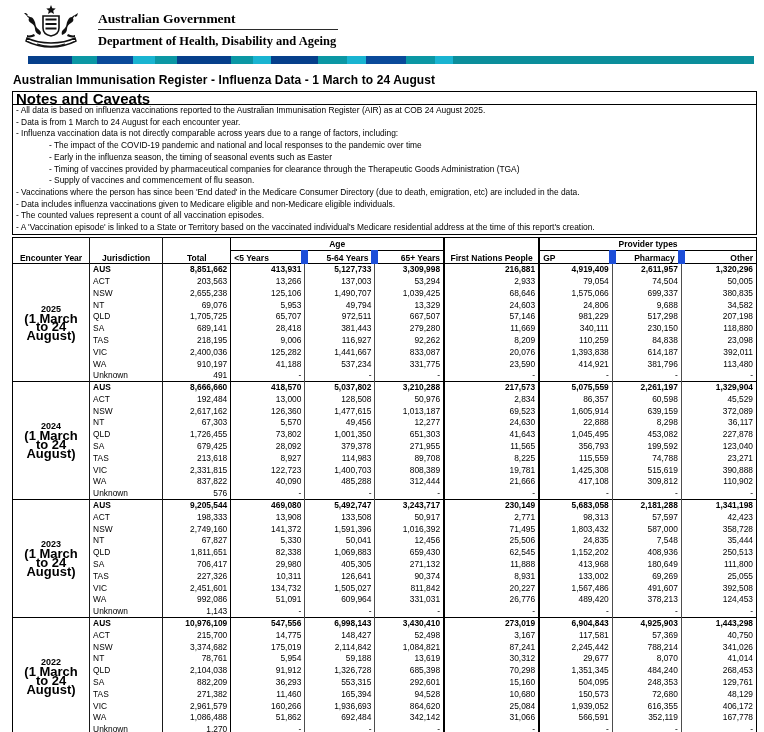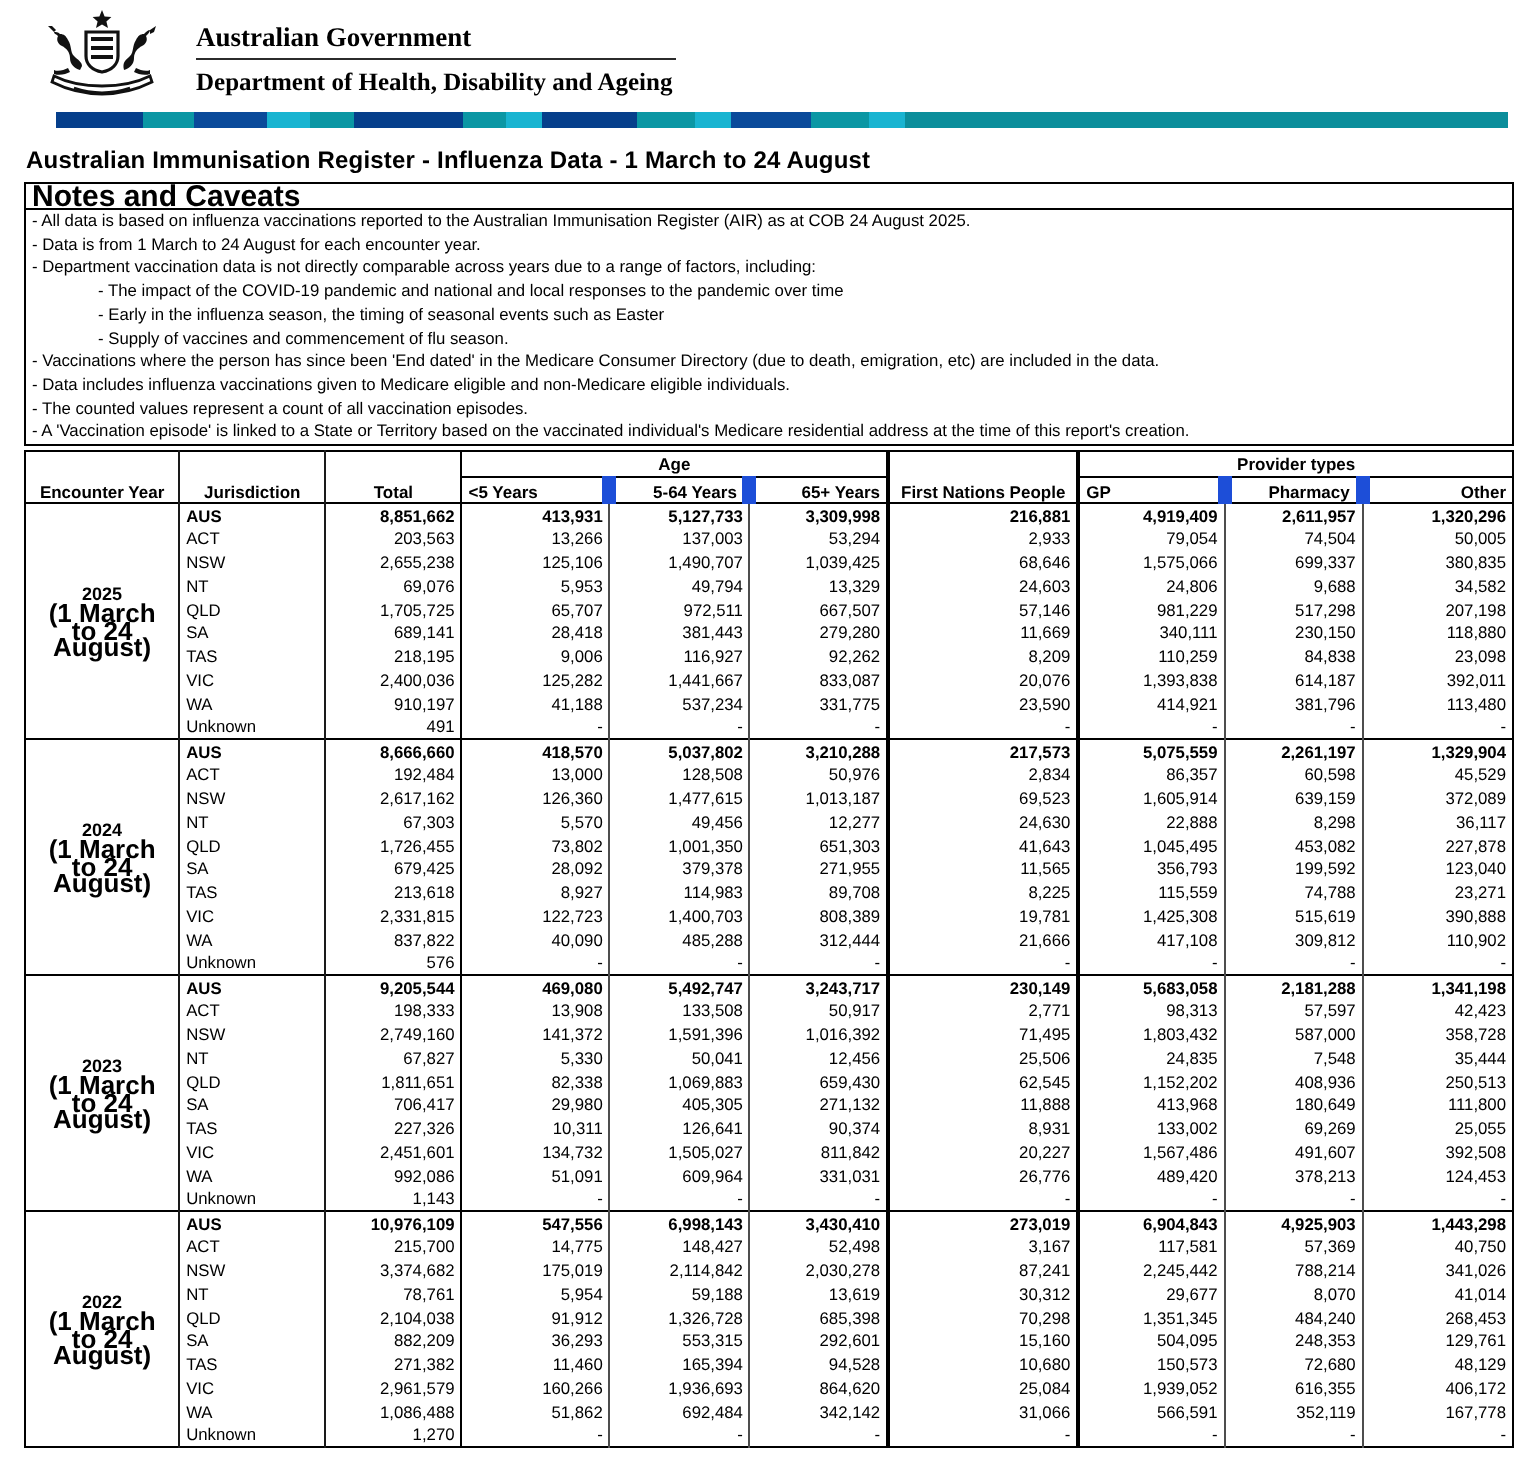--- a/index.html
+++ b/index.html
@@ -113,23 +113,24 @@
 
   <div class="brand-bar"></div>
 
   <div class="doc-title">Australian Immunisation Register - Influenza Data - 1 March to 24 August</div>
 
   <div class="notes-box">
     <div class="notes-title">Notes and Caveats</div>
     <div id="notes-list">
         <div class="note-line">- All data is based on influenza vaccinations reported to the Australian Immunisation Register (AIR) as at COB 24 August 2025.</div>
         <div class="note-line">- Data is from 1 March to 24 August for each encounter year.</div>
-        <div class="note-line">- Department vaccination data is not directly comparable across years due to a range of factors, including:</div>
+        <div class="note-line">- Influenza vaccination data is not directly comparable across years due to a range of factors, including:</div>
         <div class="note-line indent-1">- The impact of the COVID-19 pandemic and national and local responses to the pandemic over time</div>
         <div class="note-line indent-1">- Early in the influenza season, the timing of seasonal events such as Easter</div>
+        <div class="note-line indent-1">- Timing of vaccines provided by pharmaceutical companies for clearance through the Therapeutic Goods Administration (TGA)</div>
         <div class="note-line indent-1">- Supply of vaccines and commencement of flu season.</div>
         <div class="note-line">- Vaccinations where the person has since been 'End dated' in the Medicare Consumer Directory (due to death, emigration, etc) are included in the data.</div>
         <div class="note-line">- Data includes influenza vaccinations given to Medicare eligible and non-Medicare eligible individuals.</div>
         <div class="note-line">- The counted values represent a count of all vaccination episodes.</div>
         <div class="note-line">- A 'Vaccination episode' is linked to a State or Territory based on the vaccinated individual's Medicare residential address at the time of this report's creation.</div>
       </div>
   </div>
 
   <table class="data-table" id="data-table">
     <colgroup>
@@ -535,21 +536,21 @@
           <td class="num-cell c4">3,167</td>
           <td class="num-cell c5">117,581</td>
           <td class="num-cell c6">57,369</td>
           <td class="num-cell c7">40,750</td>
         </tr>
         <tr>
           <td class="jur-cell">NSW</td>
           <td class="num-cell c0">3,374,682</td>
           <td class="num-cell c1">175,019</td>
           <td class="num-cell c2">2,114,842</td>
-          <td class="num-cell c3">2,030,278</td>
+          <td class="num-cell c3">1,084,821</td>
           <td class="num-cell c4">87,241</td>
           <td class="num-cell c5">2,245,442</td>
           <td class="num-cell c6">788,214</td>
           <td class="num-cell c7">341,026</td>
         </tr>
         <tr>
           <td class="jur-cell">NT</td>
           <td class="num-cell c0">78,761</td>
           <td class="num-cell c1">5,954</td>
           <td class="num-cell c2">59,188</td>

